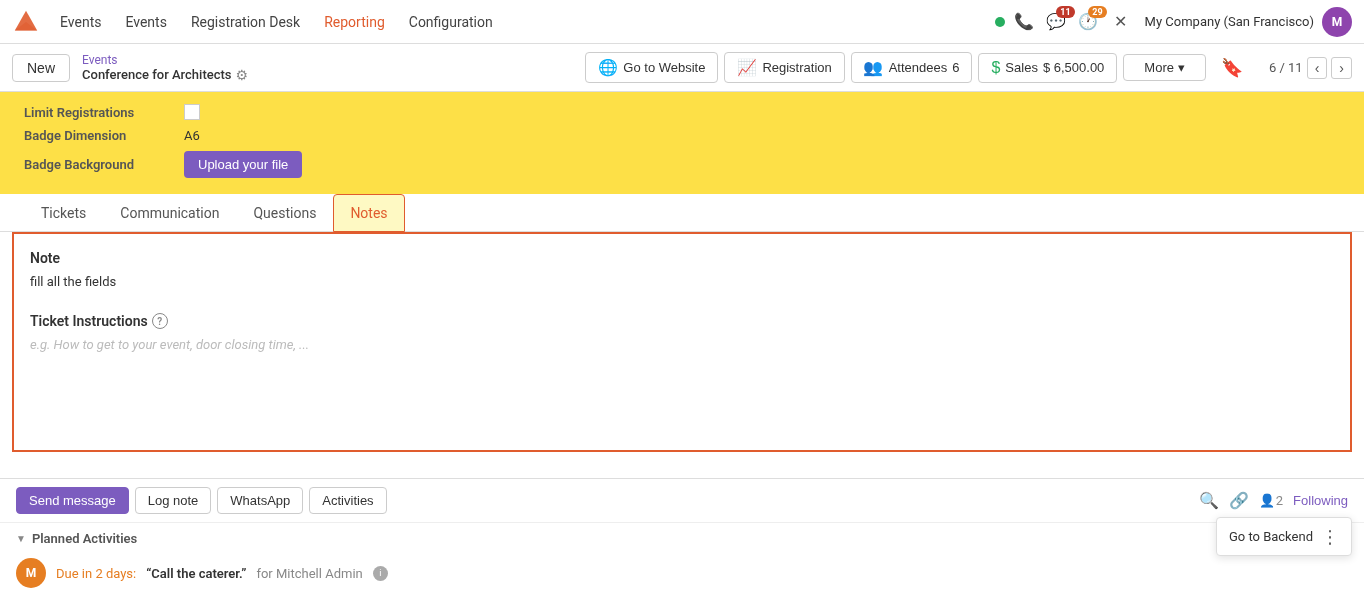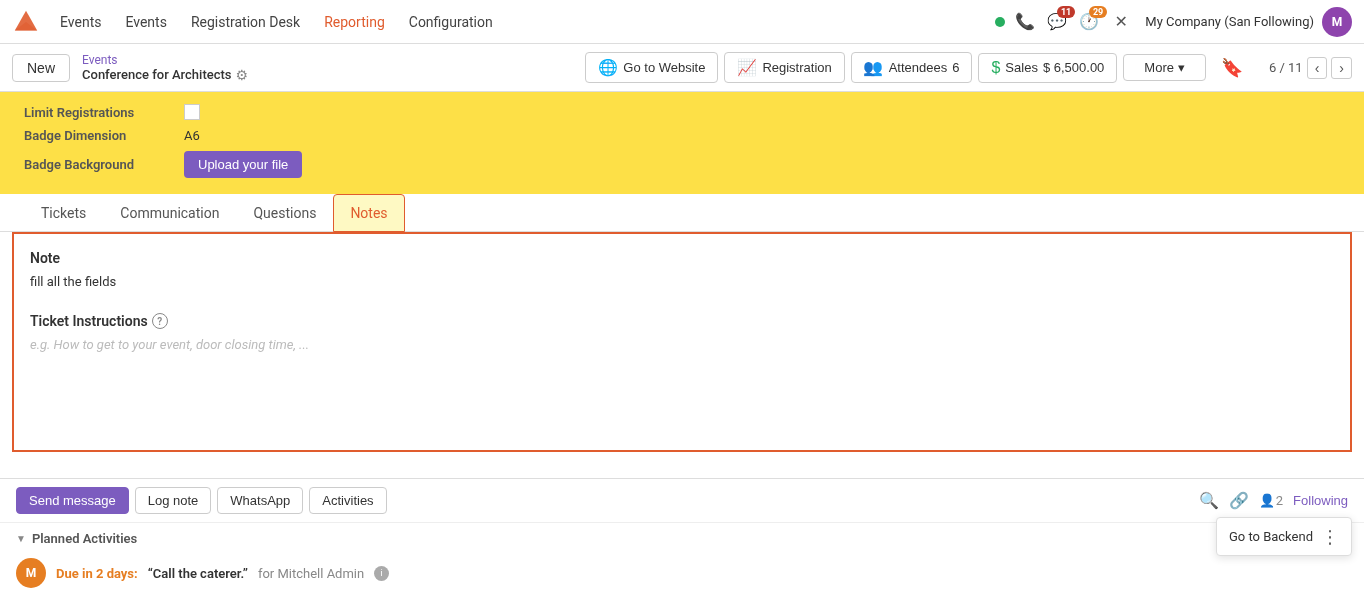--- a/index.html
+++ b/index.html
@@ -119,21 +119,21 @@
       font-size: 13px; color: #7c5cbf; font-weight: 500;
     }
     .followers-count { font-size: 13px; color: #888; }
 
     
     .planned-section { padding: 8px 16px; background: #fff; border-top: 1px solid #eee; }
     .planned-header { display: flex; align-items: center; gap: 6px; font-size: 13px; font-weight: 600; color: #555; margin-bottom: 8px; cursor: pointer; }
     .planned-header .caret { font-size: 10px; color: #888; }
     .activity-row { display: flex; align-items: center; gap: 10px; font-size: 13px; padding: 4px 0; }
     .activity-avatar { width: 30px; height: 30px; border-radius: 50%; background: #e67e22; display: flex; align-items: center; justify-content: center; color: #fff; font-size: 12px; font-weight: bold; }
-    .activity-due { color: #e67e22; font-weight: 700; }
+    .activity-due { color: #e67e22; font-weight: 400; }
     .activity-title { font-weight: 600; color: #333; }
     .activity-for { color: #888; }
     .info-icon { display: inline-flex; align-items: center; justify-content: center; width: 15px; height: 15px; border-radius: 50%; background: #aaa; color: #fff; font-size: 9px; cursor: pointer; }
 
     
     .tooltip-popup {
       position: fixed; bottom: 44px; right: 12px;
       background: #fff; border: 1px solid #ddd; border-radius: 4px;
       padding: 8px 12px; font-size: 13px; color: #333; display: flex; align-items: center; gap: 8px;
       box-shadow: 0 2px 8px rgba(0,0,0,0.12);
@@ -167,21 +167,21 @@
     <div class="nav-icon">📞</div>
     <div class="nav-icon">
       💬
       <span class="badge badge-red">11</span>
     </div>
     <div class="nav-icon">
       🕐
       <span class="badge badge-orange">29</span>
     </div>
     <div class="nav-icon">✕</div>
-    <span class="company-name">My Company (San Following)</span>
+    <span class="company-name">My Company (San Francisco)</span>
     <div class="avatar">M</div>
   </div>
 </div>
 
 <div class="toolbar">
   <button class="new-btn">New</button>
   <div class="breadcrumb">
     <span class="breadcrumb-parent">Events</span>
     <span class="breadcrumb-current">
       <span>Conference for Architects</span>

